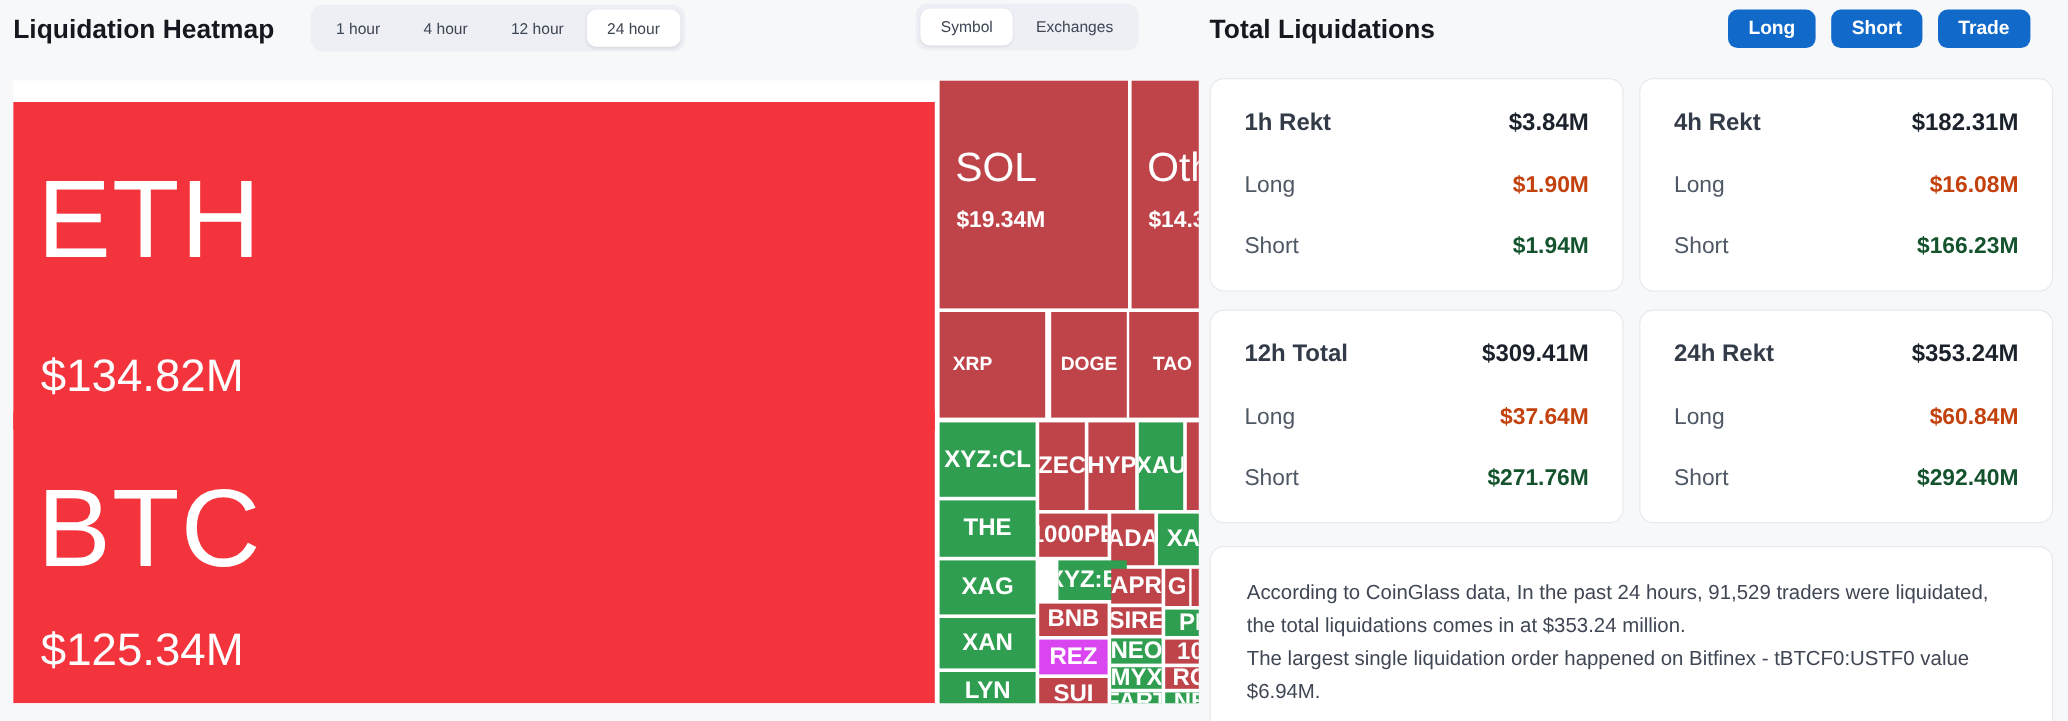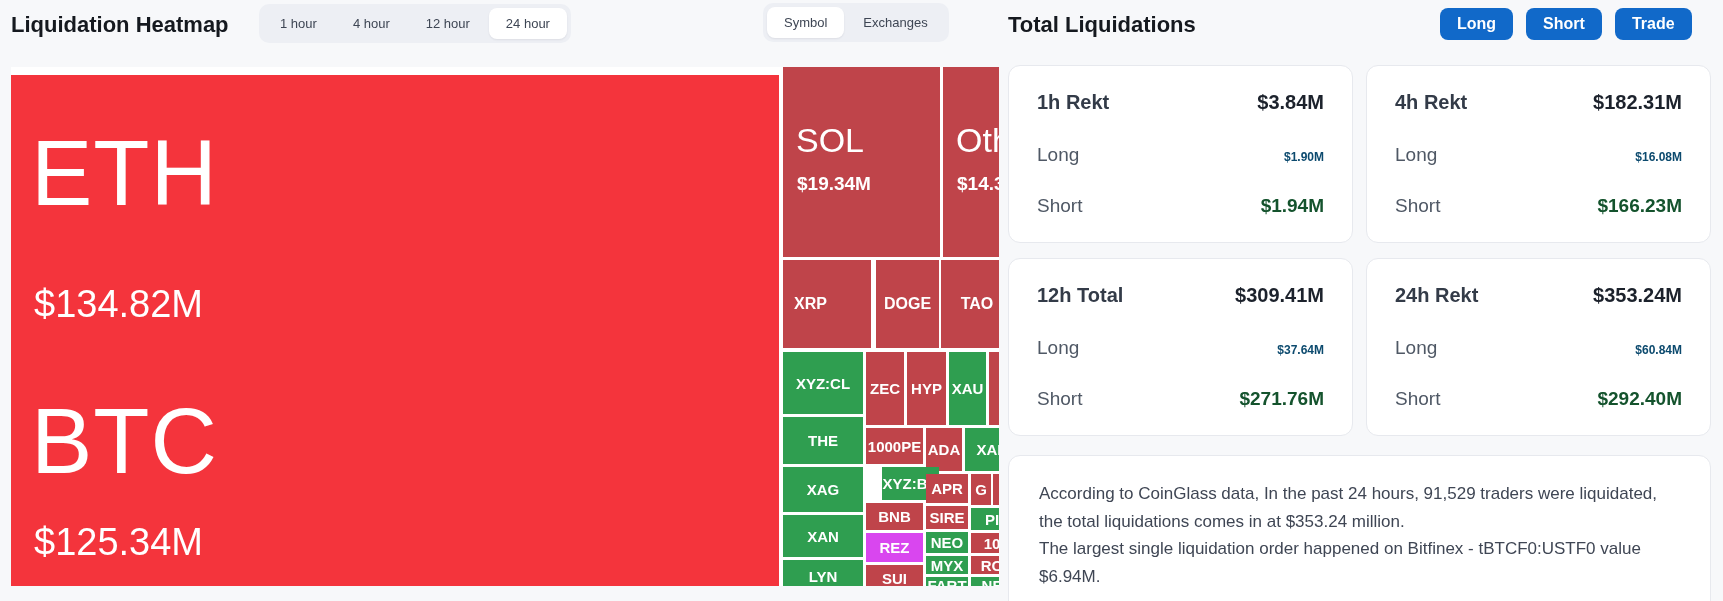--- a/index.html
+++ b/index.html
@@ -32,34 +32,34 @@
 
   
   #treemap{position:absolute;left:11px;top:67px;width:988px;height:519px;background:#fff;overflow:hidden;}
   .tm-cell{position:absolute;color:#fff;overflow:hidden;box-sizing:border-box;}
   .k-hero .tm-label{position:absolute;left:20px;top:52px;font-size:92px;font-weight:500;line-height:1;letter-spacing:1px;}
   .k-hero .tm-value{position:absolute;left:23px;bottom:22px;font-size:38px;font-weight:500;}
   .k-large .tm-label{position:absolute;left:13px;top:56px;font-size:34px;font-weight:500;line-height:1;}
   .k-large .tm-value{position:absolute;left:14px;top:106px;font-size:19px;font-weight:700;}
   .k-medium{display:flex;align-items:center;justify-content:center;font-size:16px;font-weight:700;}
   .k-medium.align-left{justify-content:flex-start;padding-left:11px;}
-  .k-small{display:flex;align-items:center;justify-content:center;font-size:15px;font-weight:700;white-space:nowrap;}
+  .k-small{display:flex;align-items:center;justify-content:center;font-size:20px;font-weight:700;white-space:nowrap;}
 
   
   .cards{position:absolute;left:1008px;top:65px;width:703px;display:grid;
          grid-template-columns:345px 345px;column-gap:13px;row-gap:15px;}
   .card{
     box-sizing:border-box;height:178px;background:#fff;border:1px solid #e7e9ee;border-radius:12px;
     padding:25px 28px;display:flex;flex-direction:column;justify-content:space-between;
   }
   .card .row{display:flex;justify-content:space-between;align-items:baseline;}
   .card .c-title{font-size:20px;font-weight:700;color:#333b48;}
   .card .c-total{font-size:20px;font-weight:600;color:#1c222c;}
   .card .c-label{font-size:19px;color:#4f5865;}
-  .card .c-long{font-size:12px;font-weight:600;color:#0c4a6e;}
+  .card .c-long{font-size:19px;font-weight:600;color:#c2410c;}
   .card .c-short{font-size:19px;font-weight:700;color:#14532d;}
 
   
   .note{
     position:absolute;left:1008px;top:455px;width:703px;box-sizing:border-box;
     background:#fff;border:1px solid #e7e9ee;border-radius:12px;padding:24px 30px;
   }
   .note p{margin:0;font-size:17px;line-height:1.62;color:#3f4654;}
 </style>
 </head>
@@ -83,21 +83,21 @@
 
   <h2 id="panel-title">Total Liquidations</h2>
 
   <div class="actions">
     <button class="btn-blue">Long</button>
     <button class="btn-blue">Short</button>
     <button class="btn-blue">Trade</button>
   </div>
 
   <div id="treemap">
-      <div class="tm-cell k-hero" style="left: 0px; top: 8px; width: 768px; height: 273px; background: rgb(244, 52, 60);">
+      <div class="tm-cell k-hero" style="left: 0px; top: 18px; width: 768px; height: 273px; background: rgb(244, 52, 60);">
         <span class="tm-label">ETH</span>
         <span class="tm-value">$134.82M</span>
       </div>
       <div class="tm-cell k-hero" style="left: 0px; top: 276px; width: 768px; height: 243px; background: rgb(244, 52, 60);">
         <span class="tm-label">BTC</span>
         <span class="tm-value">$125.34M</span>
       </div>
       <div class="tm-cell k-large" style="left: 772px; top: 0px; width: 157px; height: 190px; background: rgb(191, 68, 74);">
         <span class="tm-label">SOL</span>
         <span class="tm-value">$19.34M</span>

